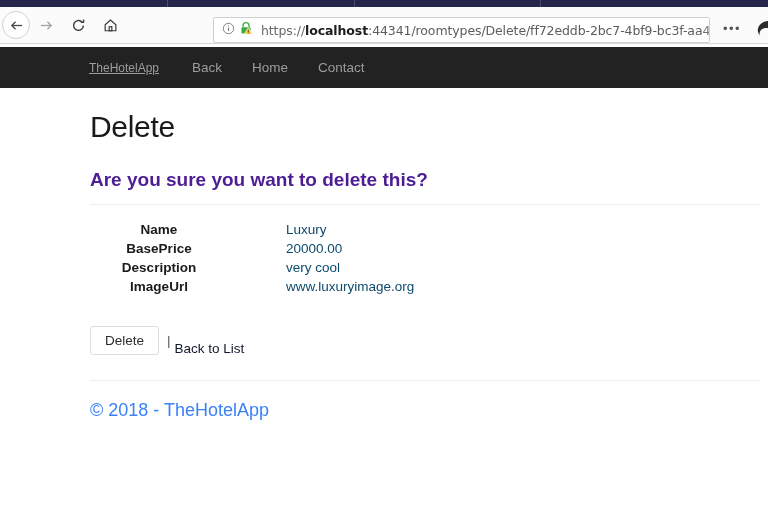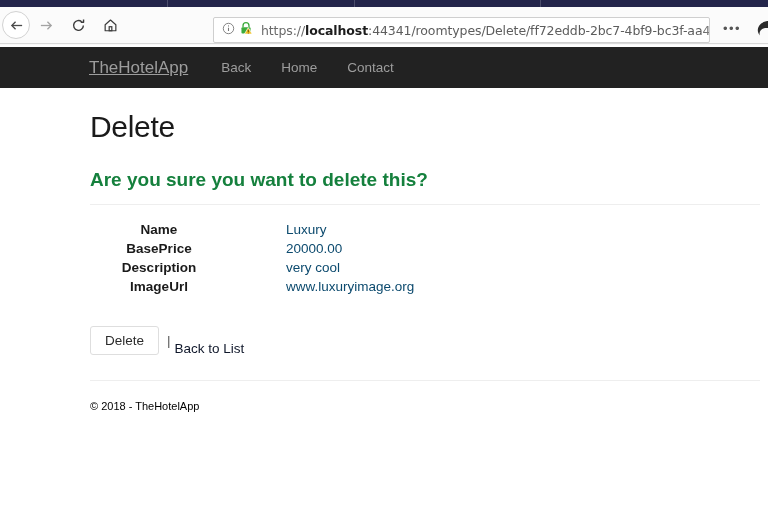--- a/index.html
+++ b/index.html
@@ -87,21 +87,21 @@
   
   #site-navbar {
     position: absolute; top: 47px; left: 0;
     width: 768px; height: 41px;
     background: #222222;
     display: flex; align-items: center;
   }
   #navbar-brand {
     margin-left: 89px;
     color: #9d9d9d;
-    font-size: 17px;
+    font-size: 12px;
   }
   #navbar-links {
     display: flex; margin-left: 33px;
   }
   .navbar-link {
     color: #9d9d9d;
     font-size: 13.5px;
     margin-right: 30px;
     text-decoration: none;
   }
@@ -116,21 +116,21 @@
   #page-title {
     font-size: 30px;
     font-weight: normal;
     color: #1a1a1a;
     margin: 22px 0 0 0;
     letter-spacing: -0.3px;
   }
   #confirm-question {
     font-size: 19px;
     font-weight: bold;
-    color: #15803d;
+    color: #4c1d95;
     margin: 25px 0 0 0;
   }
   #entity-name {
     font-size: 15px;
     color: #222;
     margin: 9px 0 0 0;
   }
   #detail-rule {
     border: 0;
     border-top: 1px solid #eeeeee;
@@ -187,22 +187,22 @@
     text-decoration: none;
     margin-top: 17px;
   }
 
   #footer-rule {
     border: 0;
     border-top: 1px solid #eeeeee;
     margin: 24px 0 0 0;
   }
   #footer-text {
-    font-size: 11px;
-    color: #000000;
+    font-size: 18px;
+    color: #3b82f6;
     margin: 19px 0 0 0;
   }
 </style>
 </head>
 <body>
 
 <div id="browser-chrome">
 
   <div id="tab-strip">
     <div class="tab-stub" style="width:168px"></div>

